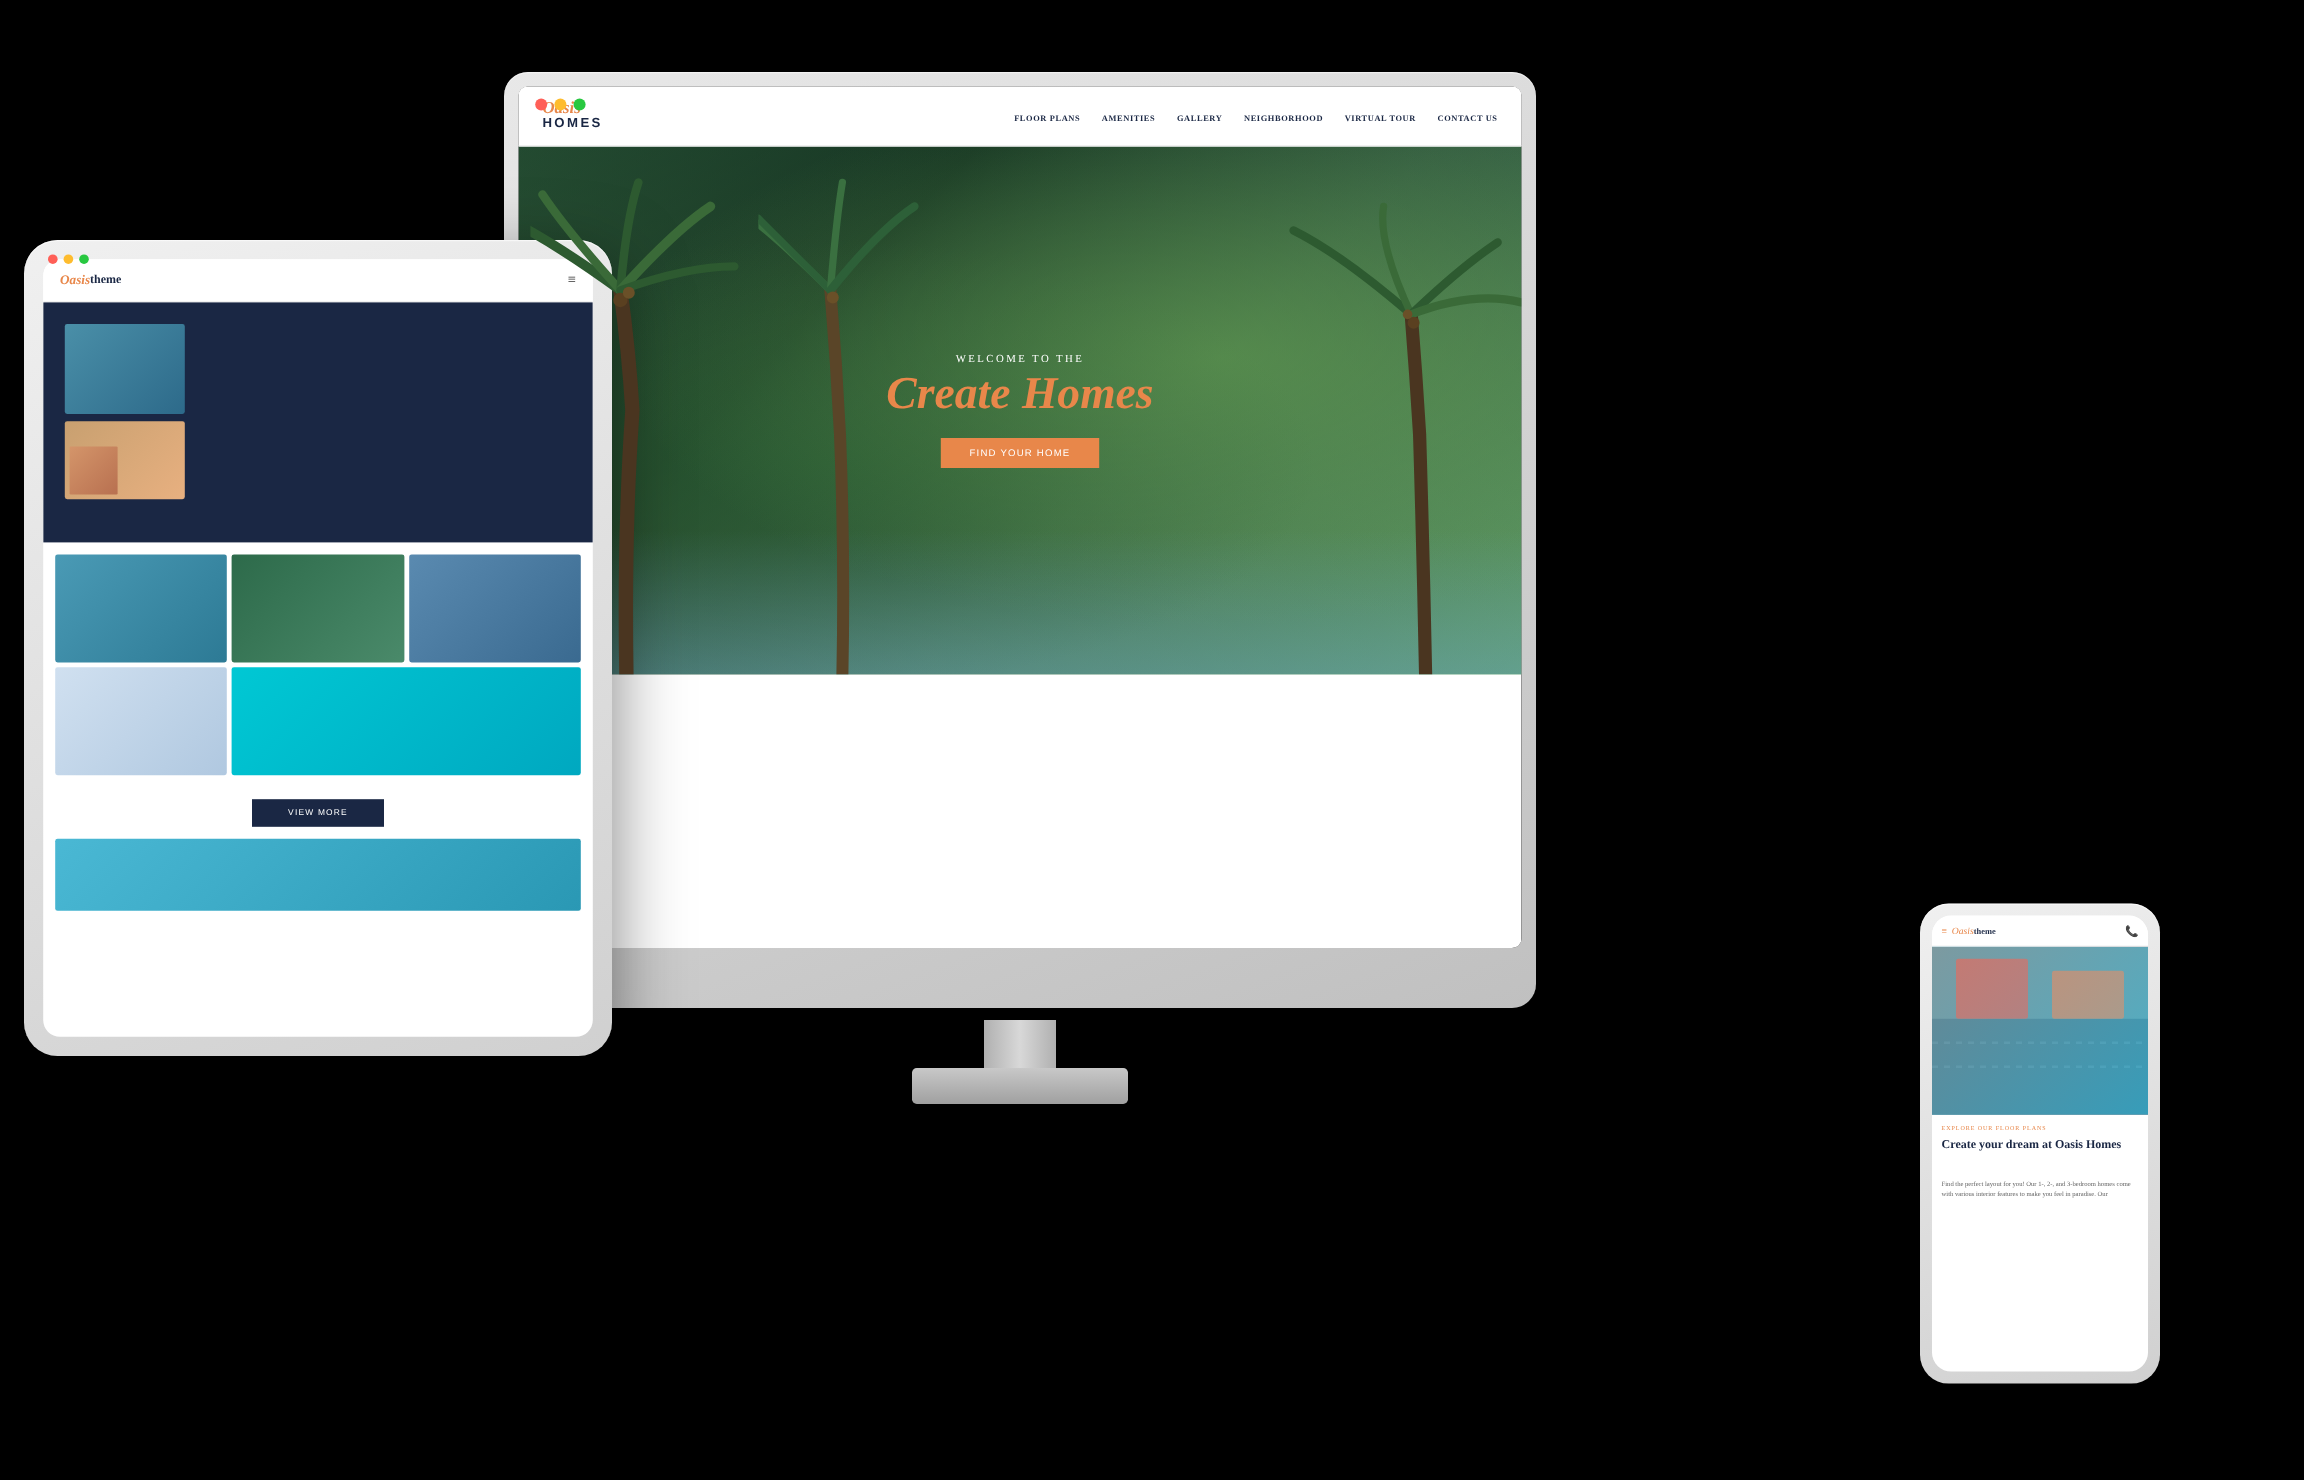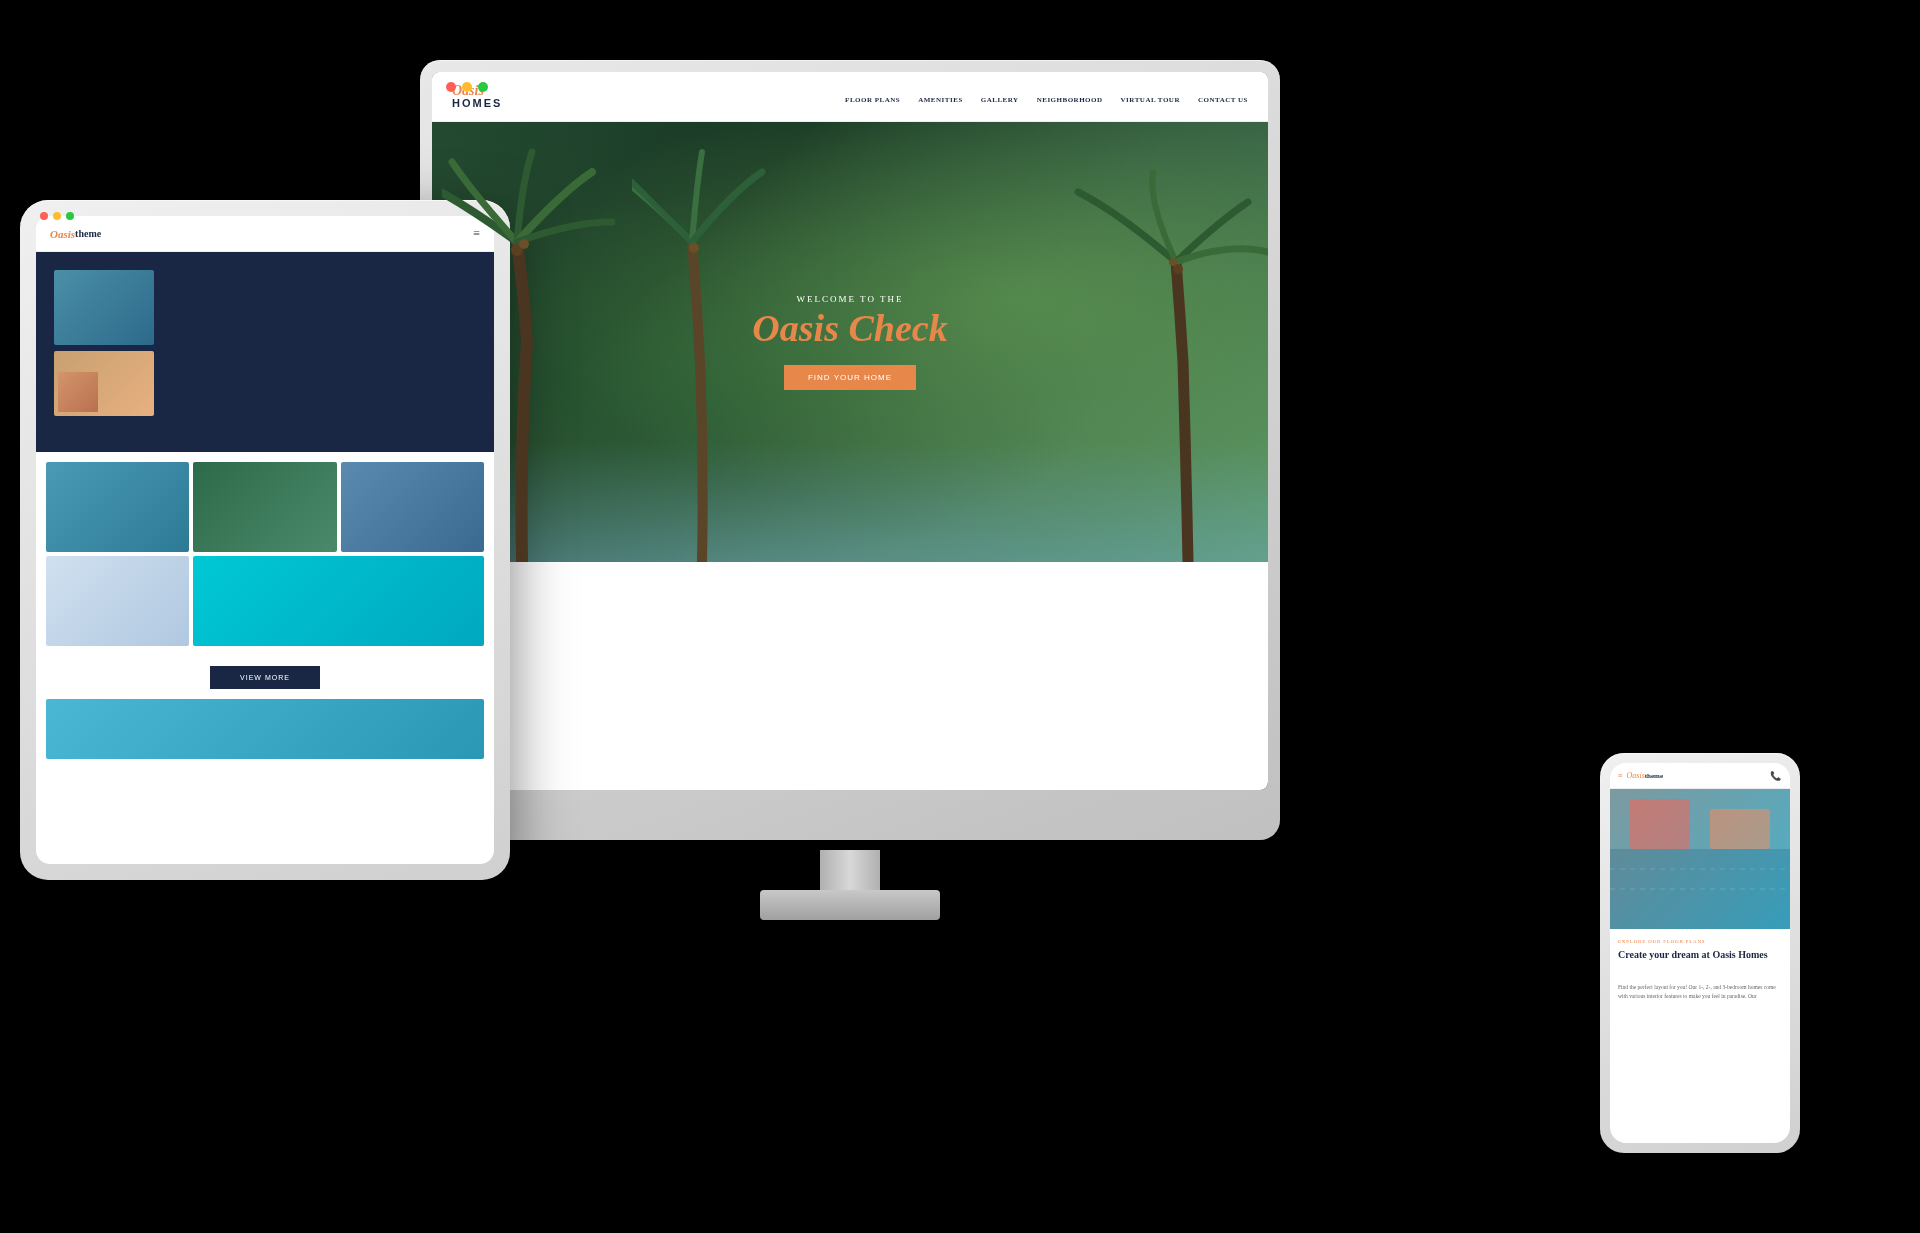--- a/index.html
+++ b/index.html
@@ -573,21 +573,21 @@
               <path d="M108 100 Q150 60 180 40" stroke="#2d5a30" stroke-width="7" fill="none" stroke-linecap="round"></path>
               <path d="M108 100 Q160 80 200 90" stroke="#3a6a38" stroke-width="7" fill="none" stroke-linecap="round"></path>
               <circle cx="110" cy="107" r="5" fill="#5a4020"></circle>
               <circle cx="105" cy="100" r="4" fill="#6a5028"></circle>
             </svg>
 
             <div class="hero-water"></div>
 
             <div class="hero-content">
               <p class="hero-welcome">WELCOME TO THE</p>
-              <h1 class="hero-title">Oasis Check</h1>
+              <h1 class="hero-title">Create Homes</h1>
               <button class="hero-btn">Find Your Home</button>
             </div>
           </div>
         </div>
       </div>
     </div>
 
     <div class="monitor-stand">
       <div class="stand-neck"></div>
       <div class="stand-base"></div>

